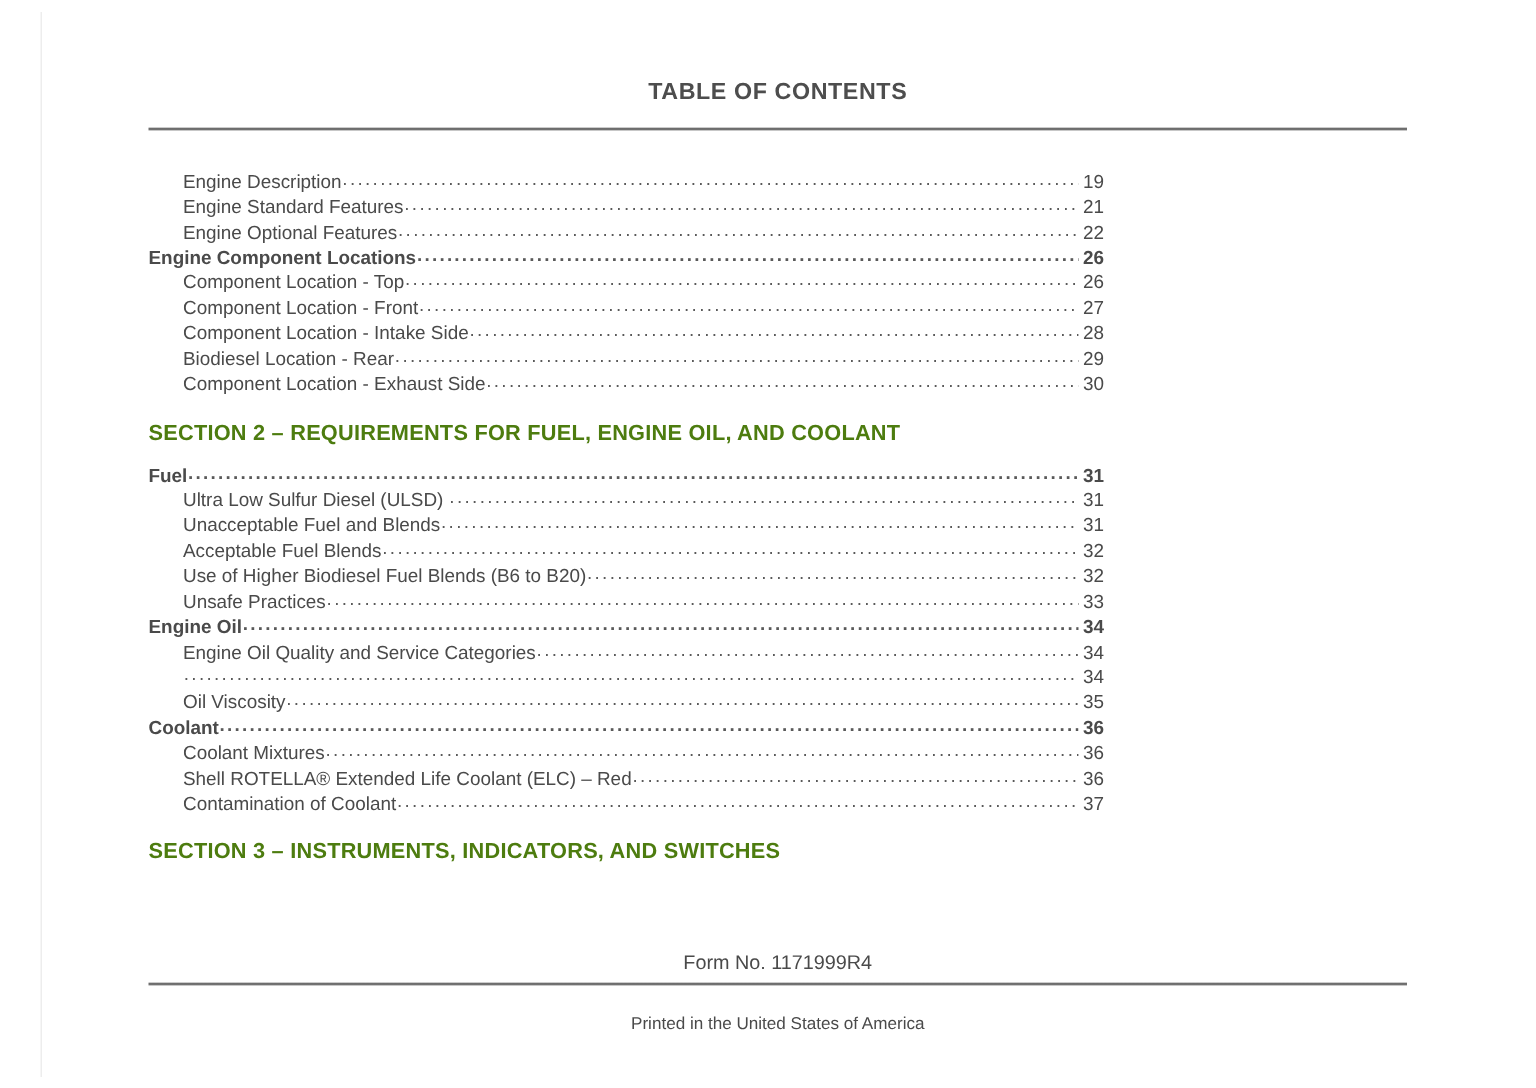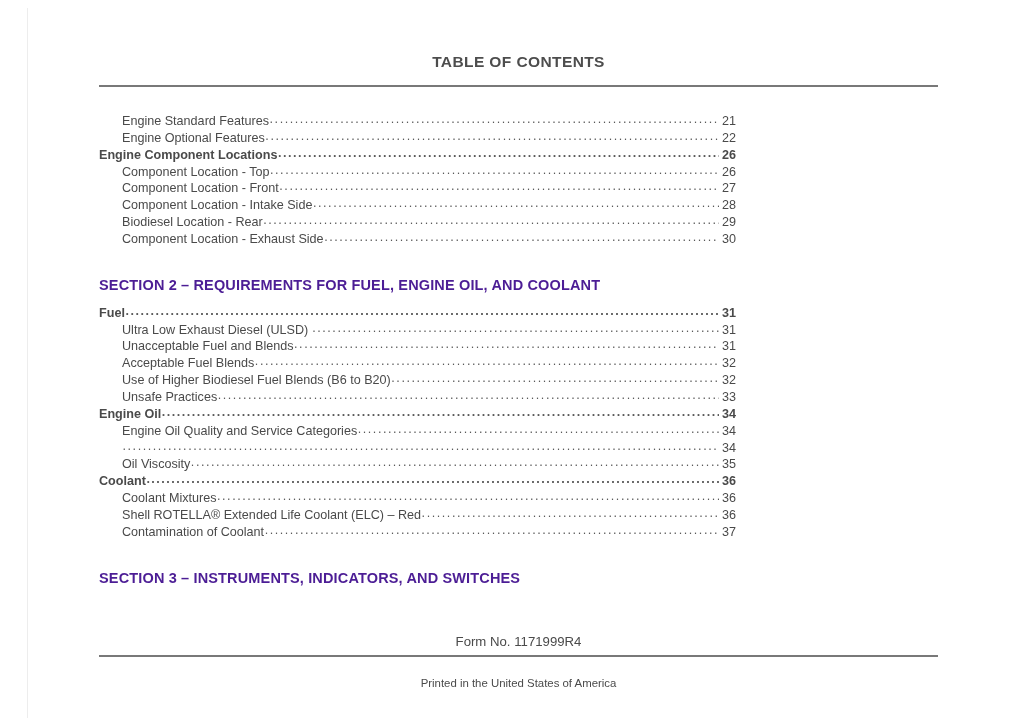--- a/index.html
+++ b/index.html
@@ -119,24 +119,23 @@
   .toc-page {
     flex: 0 0 auto;
     text-align: right;
     min-width: 17px;
   }
 
   
   .section-heading {
     font-size: 14.5px;
     font-weight: bold;
-    color: #4c1d95;
+    color: #4d7c0f;
     letter-spacing: 0.15px;
     white-space: nowrap;
-    margin-top: 13px;
   }
   .spacer-lg { height: 16px; }
   .spacer-md { height: 12px; }
 
   
   .footer {
     position: absolute;
     left: 99px;
     top: 634px;
     width: 839px;
@@ -159,20 +158,25 @@
 <div class="page">
 
   <div class="scan-edge-left"></div>
 
   <div class="doc-title">TABLE OF CONTENTS</div>
 
   <div class="rule rule-top"></div>
 
   <div class="toc" id="toc-container">
       <div class="toc-row level-2">
+        <span class="toc-label">Engine Description</span>
+        <span class="toc-leader"></span>
+        <span class="toc-page">19</span>
+      </div>
+      <div class="toc-row level-2">
         <span class="toc-label">Engine Standard Features</span>
         <span class="toc-leader"></span>
         <span class="toc-page">21</span>
       </div>
       <div class="toc-row level-2">
         <span class="toc-label">Engine Optional Features</span>
         <span class="toc-leader"></span>
         <span class="toc-page">22</span>
       </div>
       <div class="toc-row level-1">
@@ -207,21 +211,21 @@
       </div>
       <div class="spacer-lg"></div>
       <div class="section-heading">SECTION 2 – REQUIREMENTS FOR FUEL, ENGINE OIL, AND COOLANT</div>
       <div class="spacer-md"></div>
       <div class="toc-row level-1">
         <span class="toc-label">Fuel</span>
         <span class="toc-leader"></span>
         <span class="toc-page">31</span>
       </div>
       <div class="toc-row level-2">
-        <span class="toc-label gap">Ultra Low Exhaust Diesel (ULSD)</span>
+        <span class="toc-label gap">Ultra Low Sulfur Diesel (ULSD)</span>
         <span class="toc-leader"></span>
         <span class="toc-page">31</span>
       </div>
       <div class="toc-row level-2">
         <span class="toc-label">Unacceptable Fuel and Blends</span>
         <span class="toc-leader"></span>
         <span class="toc-page">31</span>
       </div>
       <div class="toc-row level-2">
         <span class="toc-label">Acceptable Fuel Blends</span>

